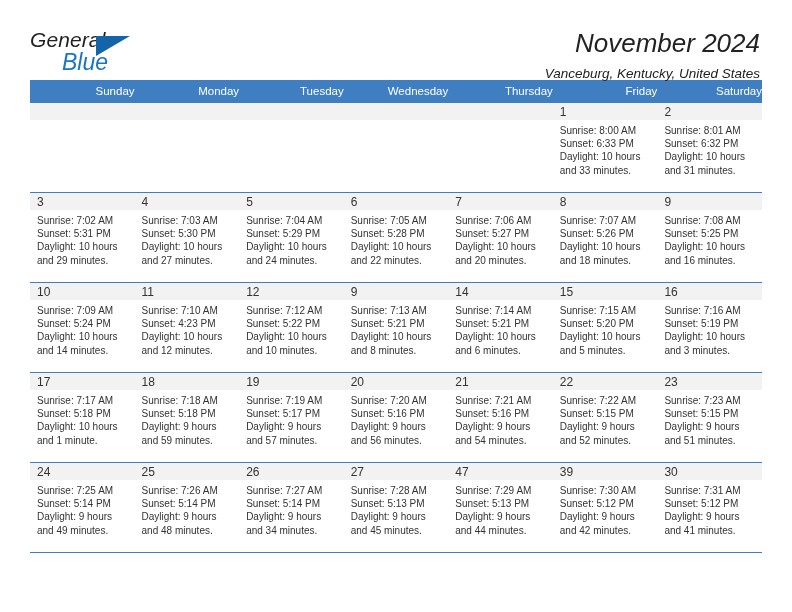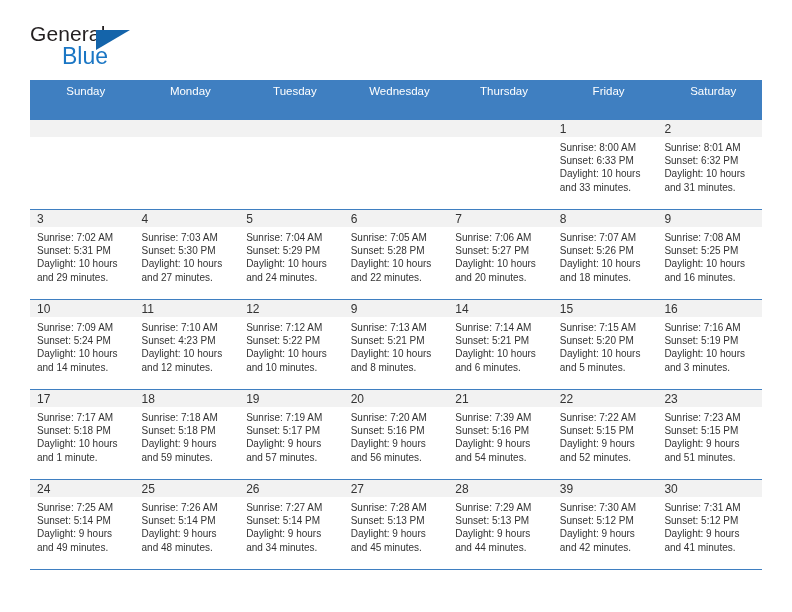--- a/index.html
+++ b/index.html
@@ -19,24 +19,25 @@
     width: 792px;
     height: 612px;
     box-sizing: border-box;
     padding: 0 30px;
   }
 
   
   .header {
     display: flex;
     justify-content: space-between;
-    align-items: flex-end;
+    align-items: flex-start;
     padding-top: 28px;
     height: 72px;
     box-sizing: border-box;
+    font-style: italic;
   }
   .logo {
     position: relative;
     width: 120px;
     height: 50px;
   }
   .logo-general {
     position: absolute;
     left: 0;
     top: 0;
@@ -86,22 +87,22 @@
     margin-top: 8px;
     width: 732px;
     border-collapse: collapse;
     table-layout: fixed;
   }
   .calendar th {
     background: #3f7fc1;
     color: #ffffff;
     font-size: 11.5px;
     font-weight: normal;
-    text-align: center;
-    padding: 5px 0 22px 7px;
+    text-align: right;
+    padding: 5px 0 5px 7px;
     height: 11px;
   }
   .calendar td {
     vertical-align: top;
     padding: 0;
     width: 104.5px;
     height: 89px;
     border-top: 1px solid #3f7fc1;
     background: #ffffff;
   }
@@ -143,20 +144,22 @@
 
   <div class="header">
 
     <div class="logo">
       <span class="logo-general">General</span>
       <span class="logo-triangle"></span>
       <span class="logo-blue">Blue</span>
     </div>
 
     <div class="title-block">
+      <div class="month-title">November 2024</div>
+      <div class="location">Vanceburg, Kentucky, United States</div>
     </div>
 
   </div>
 
   <table class="calendar">
     <thead>
       <tr id="weekday-row">
           <th>Sunday</th>
           <th>Monday</th>
           <th>Tuesday</th>
@@ -370,21 +373,21 @@
             <div class="cell-body">
               <div>Sunrise: 7:20 AM</div>
               <div>Sunset: 5:16 PM</div>
               <div>Daylight: 9 hours</div>
               <div>and 56 minutes.</div>
             </div>
           </td>
           <td class="day-cell">
             <div class="daynum-band">21</div>
             <div class="cell-body">
-              <div>Sunrise: 7:39 AM</div>
+              <div>Sunrise: 7:21 AM</div>
               <div>Sunset: 5:16 PM</div>
               <div>Daylight: 9 hours</div>
               <div>and 54 minutes.</div>
             </div>
           </td>
           <td class="day-cell">
             <div class="daynum-band">22</div>
             <div class="cell-body">
               <div>Sunrise: 7:22 AM</div>
               <div>Sunset: 5:15 PM</div>
@@ -433,21 +436,21 @@
           <td class="day-cell">
             <div class="daynum-band">27</div>
             <div class="cell-body">
               <div>Sunrise: 7:28 AM</div>
               <div>Sunset: 5:13 PM</div>
               <div>Daylight: 9 hours</div>
               <div>and 45 minutes.</div>
             </div>
           </td>
           <td class="day-cell">
-            <div class="daynum-band">28</div>
+            <div class="daynum-band">47</div>
             <div class="cell-body">
               <div>Sunrise: 7:29 AM</div>
               <div>Sunset: 5:13 PM</div>
               <div>Daylight: 9 hours</div>
               <div>and 44 minutes.</div>
             </div>
           </td>
           <td class="day-cell">
             <div class="daynum-band">39</div>
             <div class="cell-body">

